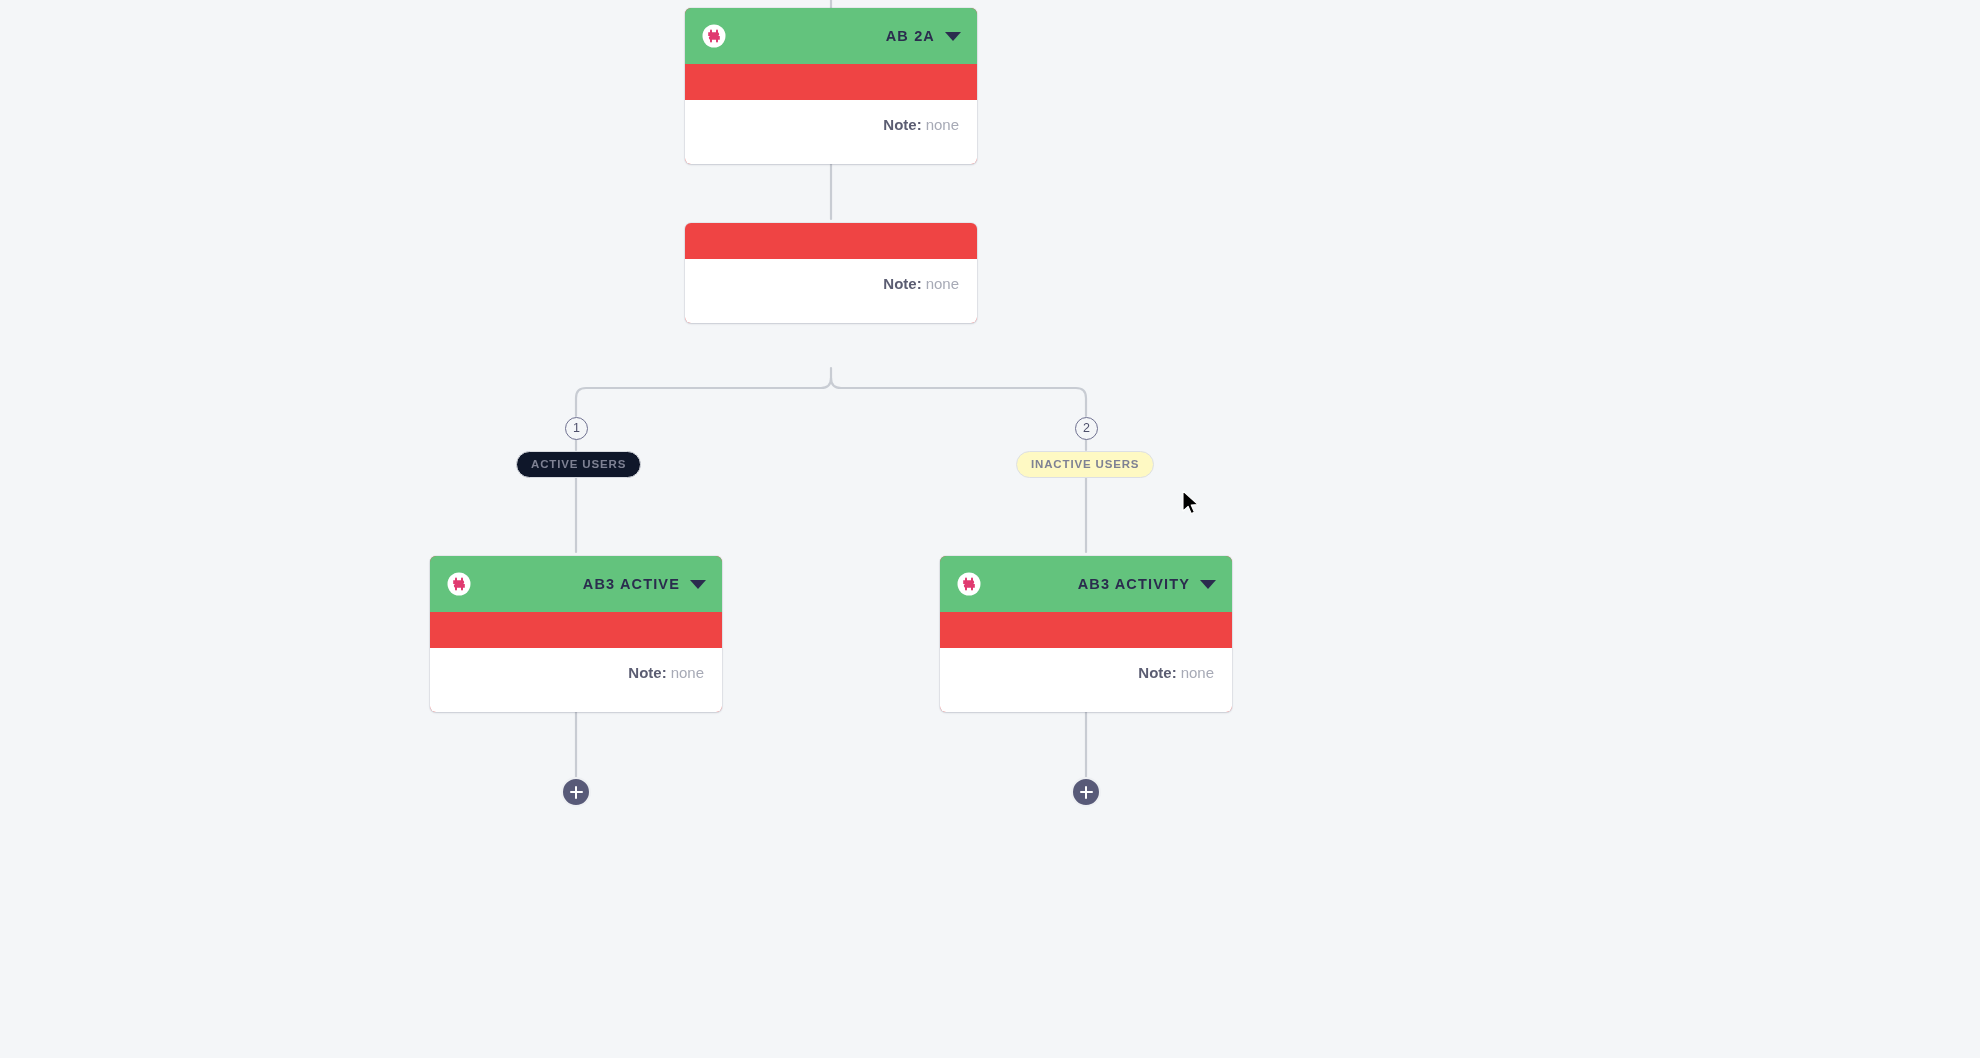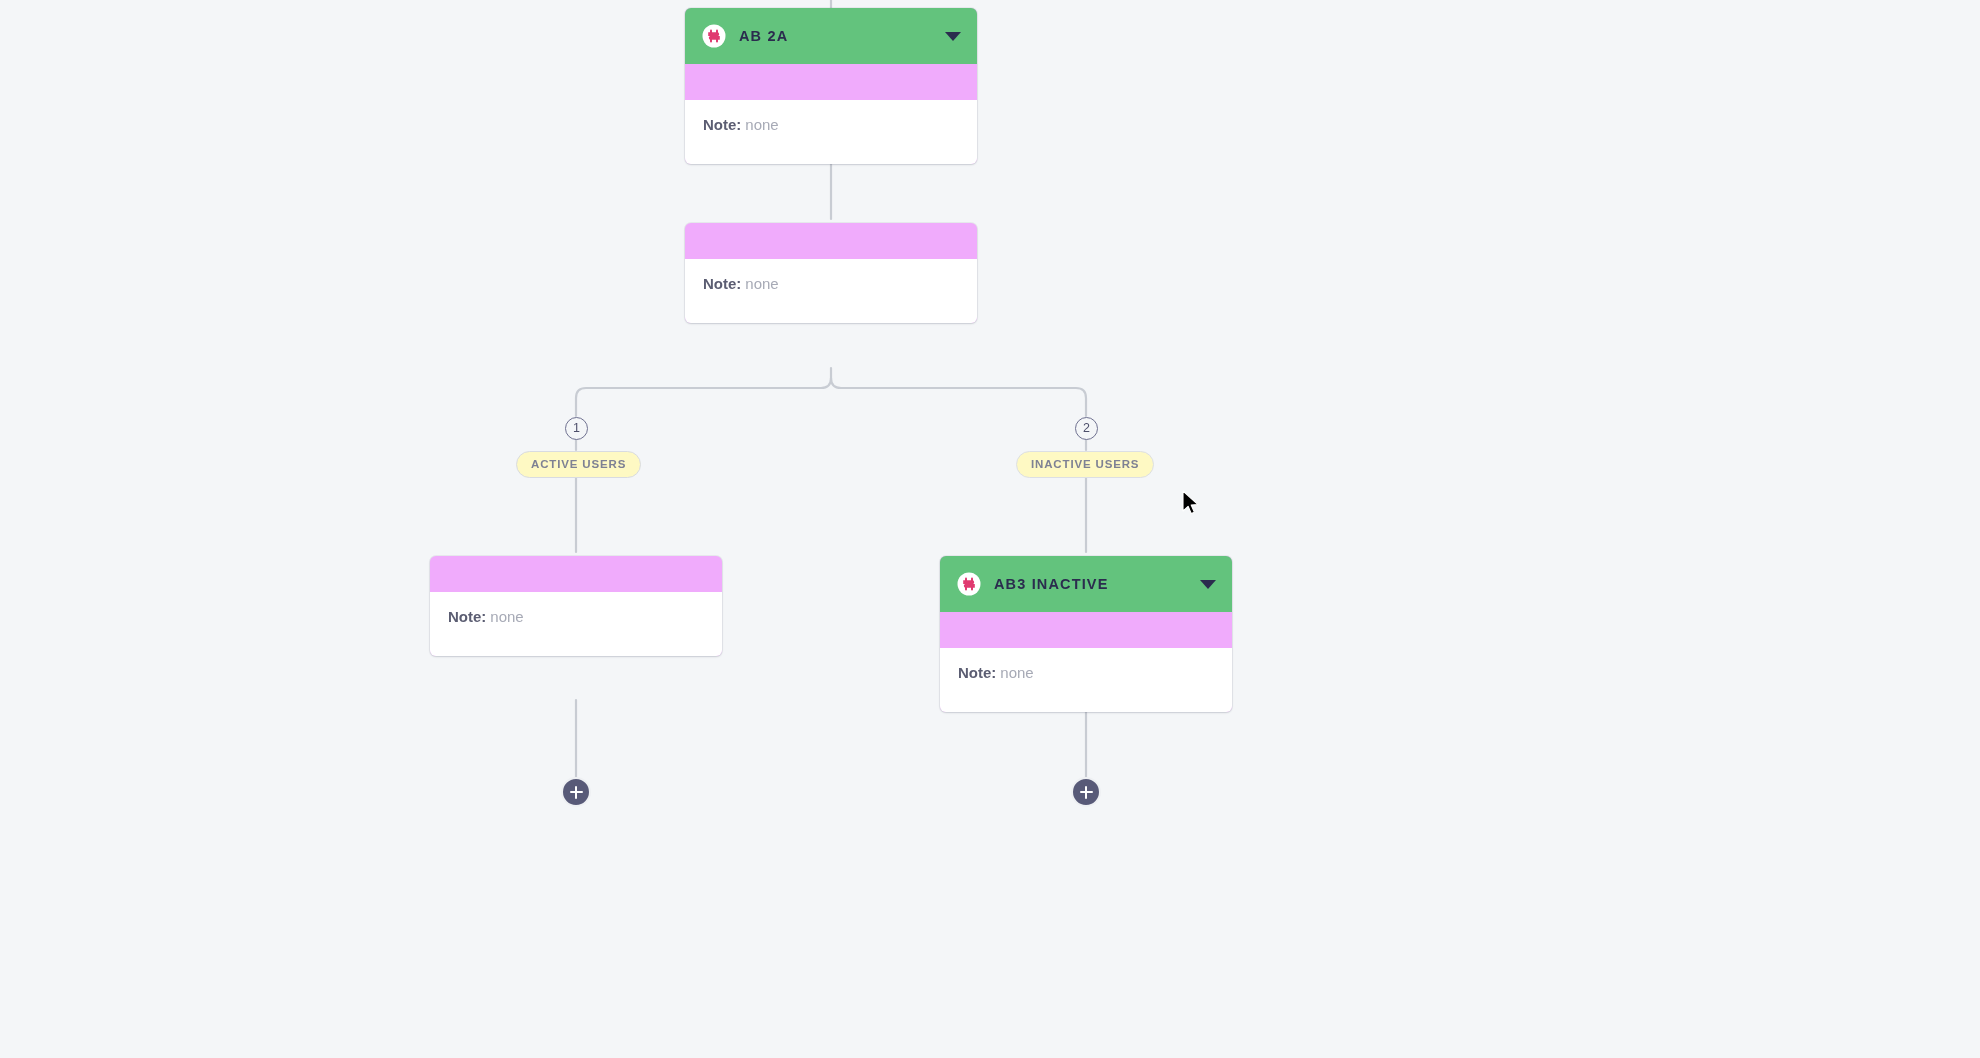--- a/index.html
+++ b/index.html
@@ -30,22 +30,23 @@
     pointer-events: none;
     z-index: 1;
   }
 
   
   .node {
     position: absolute;
     width: 292px;
     z-index: 3;
     border-radius: 6px;
-    background: #f0abfc;
+    background: #ef4444;
     box-shadow: 0 1px 2px rgba(40,45,70,.16), 0 0 0 1px rgba(40,45,70,.055);
+    text-align: right;
   }
   .node-header {
     display: flex;
     align-items: center;
     height: 56px;
     padding: 0 16px 0 17px;
     border-radius: 6px 6px 0 0;
   }
   .node-header.green { background: #63c37d; }
   .node-header.blue  { background: #3a4ea4; }
@@ -114,21 +115,21 @@
     border-radius: 14px;
     border: 1.4px solid #d8dbe1;
     line-height: 24px;
     font-size: 11.5px;
     font-weight: bold;
     letter-spacing: 0.85px;
     color: #7e8193;
     white-space: nowrap;
   }
   .branch-pill.filled   { background: #fef9c3; border-color: #dcdfe4; }
-  .branch-pill.unfilled { background: #fef9c3; }
+  .branch-pill.unfilled { background: #0f172a; }
 
   
   .add-btn {
     position: absolute;
     z-index: 3;
     width: 30px; height: 30px;
     border-radius: 50%;
     background: #585a78;
     border: 2px solid #eef0f3;
     cursor: pointer;
@@ -202,35 +203,46 @@
     </div>
   </div>
 
   <div class="branch-num" style="left:565px; top:417px;">1</div>
   <div class="branch-pill unfilled" style="left:516px; top:451px;">ACTIVE USERS</div>
 
   <div class="branch-num" style="left:1075px; top:417px;">2</div>
   <div class="branch-pill filled" style="left:1016px; top:451px;">INACTIVE USERS</div>
 
   <div class="node" id="node-ab3-active" style="left:430px; top:556px;">
+    <div class="node-header green">
+      <svg class="node-icon" viewBox="0 0 24 24">
+        <circle cx="12" cy="12" r="11.5" fill="#ffffff"></circle>
+        <path d="M6.2 8.3h9.1a1.9 1.9 0 0 1 0 3.8H6.2z" fill="#e03a70"></path>
+        <path d="M17.8 15.7H8.7a1.9 1.9 0 0 1 0-3.8h9.1z" fill="#e03a70"></path>
+        <rect x="8.0" y="5.6" width="2.0" height="12.9" rx="1" fill="#e03a70"></rect>
+        <rect x="14.0" y="5.6" width="2.0" height="12.9" rx="1" fill="#e03a70"></rect>
+      </svg>
+      <span class="node-title">AB3 ACTIVE</span>
+      <span class="caret"></span>
+    </div>
     <div class="node-body">
       <span class="note-label">Note:</span><span class="note-value">none</span>
     </div>
   </div>
 
   <div class="node" id="node-ab3-inactive" style="left:940px; top:556px;">
     <div class="node-header green">
       <svg class="node-icon" viewBox="0 0 24 24">
         <circle cx="12" cy="12" r="11.5" fill="#ffffff"></circle>
         <path d="M6.2 8.3h9.1a1.9 1.9 0 0 1 0 3.8H6.2z" fill="#e03a70"></path>
         <path d="M17.8 15.7H8.7a1.9 1.9 0 0 1 0-3.8h9.1z" fill="#e03a70"></path>
         <rect x="8.0" y="5.6" width="2.0" height="12.9" rx="1" fill="#e03a70"></rect>
         <rect x="14.0" y="5.6" width="2.0" height="12.9" rx="1" fill="#e03a70"></rect>
       </svg>
-      <span class="node-title">AB3 INACTIVE</span>
+      <span class="node-title">AB3 ACTIVITY</span>
       <span class="caret"></span>
     </div>
     <div class="node-body">
       <span class="note-label">Note:</span><span class="note-value">none</span>
     </div>
   </div>
 
   <div class="add-btn" style="left:561px; top:777px;">
     <span></span>
   </div>

